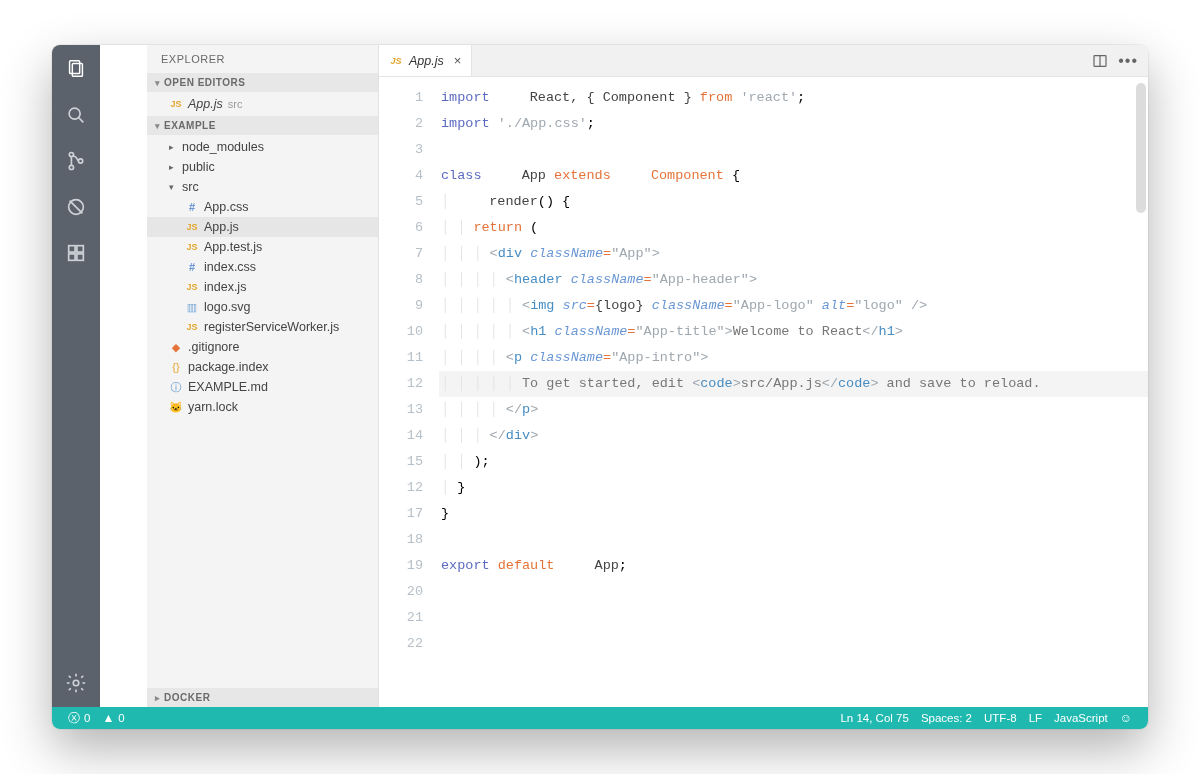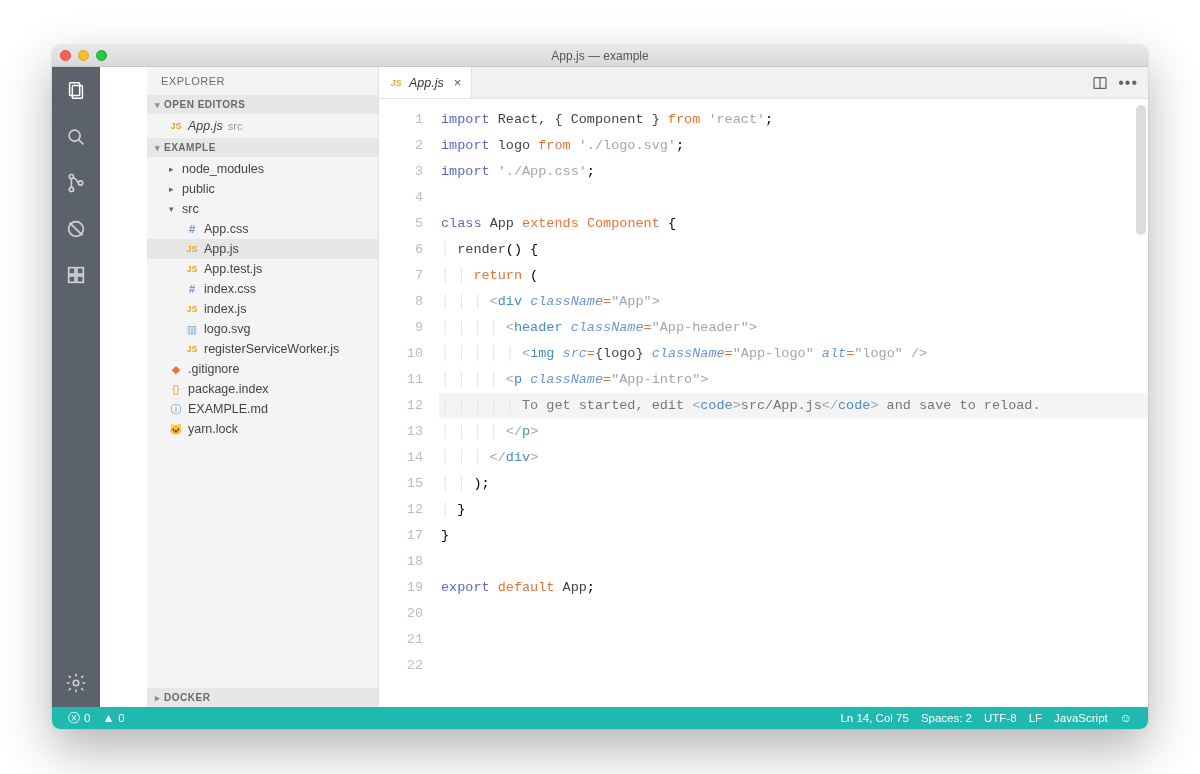--- a/index.html
+++ b/index.html
@@ -133,21 +133,21 @@
   }
   .gutter div { height:26px; line-height:26px;}
   .code { flex:1; padding:8px 0 8px 2px; overflow:auto; background:#fff; position:relative;}
   .code .line { height:26px; line-height:26px; white-space: pre; padding-left:2px;}
   .code .line.cursor-line { background:#f4f4f4;}
   .indent-guide { color:#e4e4e4;}
   .scrollbar-thumb { position:absolute; right:2px; top:6px; width:10px; height:130px; background:#dcdcdc; border-radius:5px;}
   
   .kw  { color:#5c6bc0; } 
   .kw2 { color:#e57339; } 
-  .nm  { color:#444; }
+  .nm  { color:#444;margin-left:32px; }
   .str { color:#9fa7af; }
   .tagp{ color:#9fa7af; }
   .tag { color:#478dc2; }
   .attr{ color:#6a97d4; font-style: italic;}
   .op  { color:#e57339; }
   .val { color:#9fa7af; }
   .txt { color:#777; }
   .brace-expr { color:#444; }
   
   .statusbar {
@@ -161,28 +161,20 @@
   .statusbar .sbitem { display:flex; align-items:center; gap:4px; padding:0 6px; cursor:pointer;}
   .statusbar .flex { flex:1;}
   .sicon { font-size:12px;}
   svg { display:block; }
 </style>
 </head>
 <body>
 
 <div class="window">
 
-  <div class="titlebar">
-    <div class="traffic">
-      <div class="dot red"></div>
-      <div class="dot yellow"></div>
-      <div class="dot green"></div>
-    </div>
-    <div class="title-center">App.js — example</div>
-  </div>
 
   <div class="main">
 
     <div class="activitybar">
       <div class="aicon active">
         <svg width="22" height="22" viewBox="0 0 24 24" fill="none" stroke="currentColor" stroke-width="1.6">
             <rect x="5" y="3" width="11" height="14" rx="1"></rect>
             <rect x="8" y="6" width="11" height="14" rx="1"></rect>
           </svg>
       </div>
@@ -348,29 +340,29 @@
             <div>12</div>
             <div>17</div>
             <div>18</div>
             <div>19</div>
             <div>20</div>
             <div>21</div>
             <div>22</div>
           </div>
         <div class="code" id="code">
             <div class="line"><span class="kw">import</span> <span class="nm">React, { Component }</span> <span class="kw2">from</span> <span class="str">'react'</span>;</div>
-            <div class="line"><span class="kw">import</span> <span class="nm">logo</span> <span class="kw2">from</span> <span class="str">'./logo.svg'</span>;</div>
             <div class="line"><span class="kw">import</span> <span class="str">'./App.css'</span>;</div>
             <div class="line"></div>
             <div class="line"><span class="kw">class</span> <span class="nm">App</span> <span class="kw2">extends</span> <span class="nm" style="color:#e57339">Component</span> {</div>
             <div class="line"><span class="indent-guide">│ </span><span class="nm">render</span>() {</div>
             <div class="line"><span class="indent-guide">│ │ </span><span class="kw2">return</span> (</div>
             <div class="line"><span class="indent-guide">│ │ │ </span><span class="tagp">&lt;</span><span class="tag">div</span> <span class="attr">className</span><span class="op">=</span><span class="val">"App"</span><span class="tagp">&gt;</span></div>
             <div class="line"><span class="indent-guide">│ │ │ │ </span><span class="tagp">&lt;</span><span class="tag">header</span> <span class="attr">className</span><span class="op">=</span><span class="val">"App-header"</span><span class="tagp">&gt;</span></div>
             <div class="line"><span class="indent-guide">│ │ │ │ │ </span><span class="tagp">&lt;</span><span class="tag">img</span> <span class="attr">src</span><span class="op">=</span><span class="brace-expr">{logo}</span> <span class="attr">className</span><span class="op">=</span><span class="val">"App-logo"</span> <span class="attr">alt</span><span class="op">=</span><span class="val">"logo"</span> <span class="tagp">/&gt;</span></div>
+            <div class="line"><span class="indent-guide">│ │ │ │ │ </span><span class="tagp">&lt;</span><span class="tag">h1</span> <span class="attr">className</span><span class="op">=</span><span class="val">"App-title"</span><span class="tagp">&gt;</span><span class="txt">Welcome to React</span><span class="tagp">&lt;/</span><span class="tag">h1</span><span class="tagp">&gt;</span></div>
             <div class="line"><span class="indent-guide">│ │ │ │ </span><span class="tagp">&lt;</span><span class="tag">p</span> <span class="attr">className</span><span class="op">=</span><span class="val">"App-intro"</span><span class="tagp">&gt;</span></div>
             <div class="line cursor-line"><span class="indent-guide">│ │ │ │ │ </span><span class="txt">To get started, edit </span><span class="tagp">&lt;</span><span class="tag">code</span><span class="tagp">&gt;</span><span class="txt">src/App.js</span><span class="tagp">&lt;/</span><span class="tag">code</span><span class="tagp">&gt;</span><span class="txt"> and save to reload.</span></div>
             <div class="line"><span class="indent-guide">│ │ │ │ </span><span class="tagp">&lt;/</span><span class="tag">p</span><span class="tagp">&gt;</span></div>
             <div class="line"><span class="indent-guide">│ │ │ </span><span class="tagp">&lt;/</span><span class="tag">div</span><span class="tagp">&gt;</span></div>
             <div class="line"><span class="indent-guide">│ │ </span>);</div>
             <div class="line"><span class="indent-guide">│ </span>}</div>
             <div class="line">}</div>
             <div class="line"></div>
             <div class="line"><span class="kw">export</span> <span class="kw2">default</span> <span class="nm">App</span>;</div>
             <div class="line"></div>

